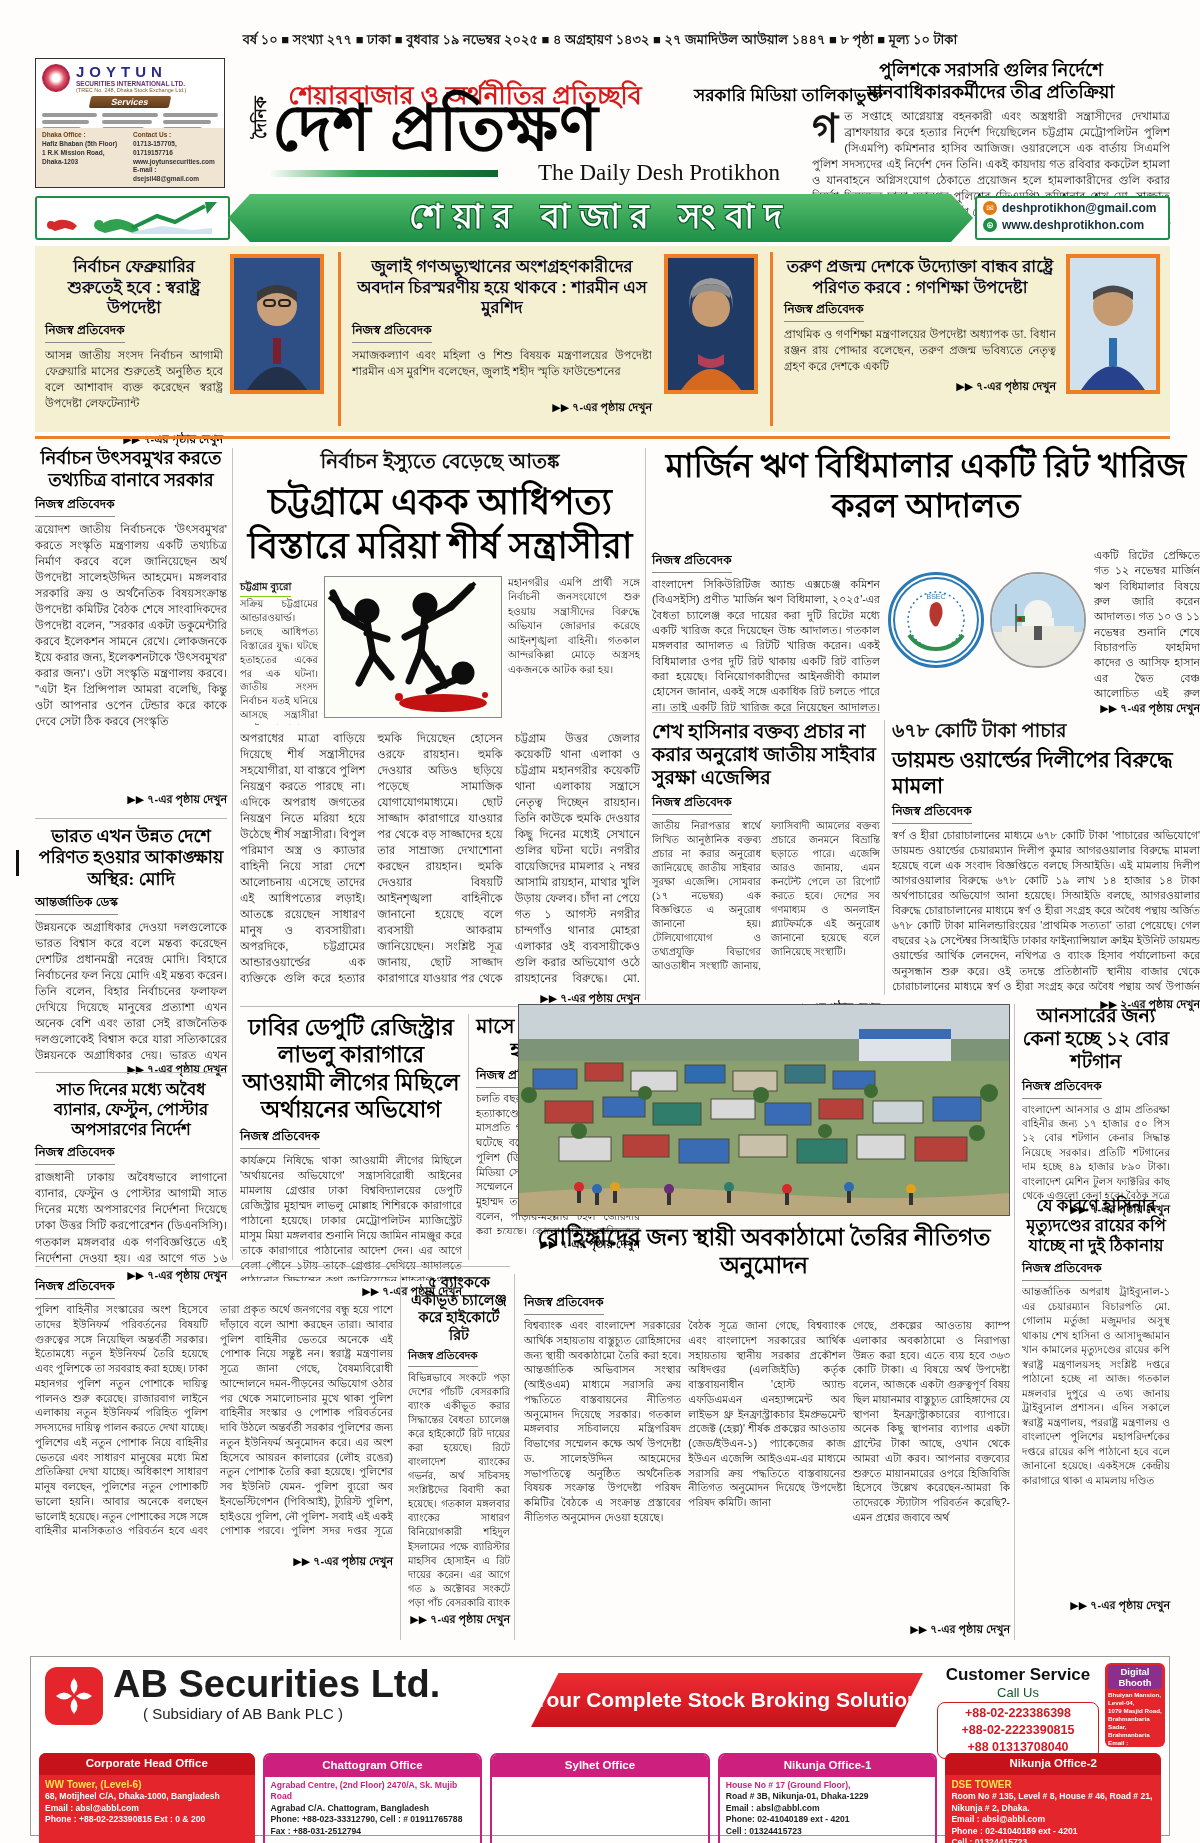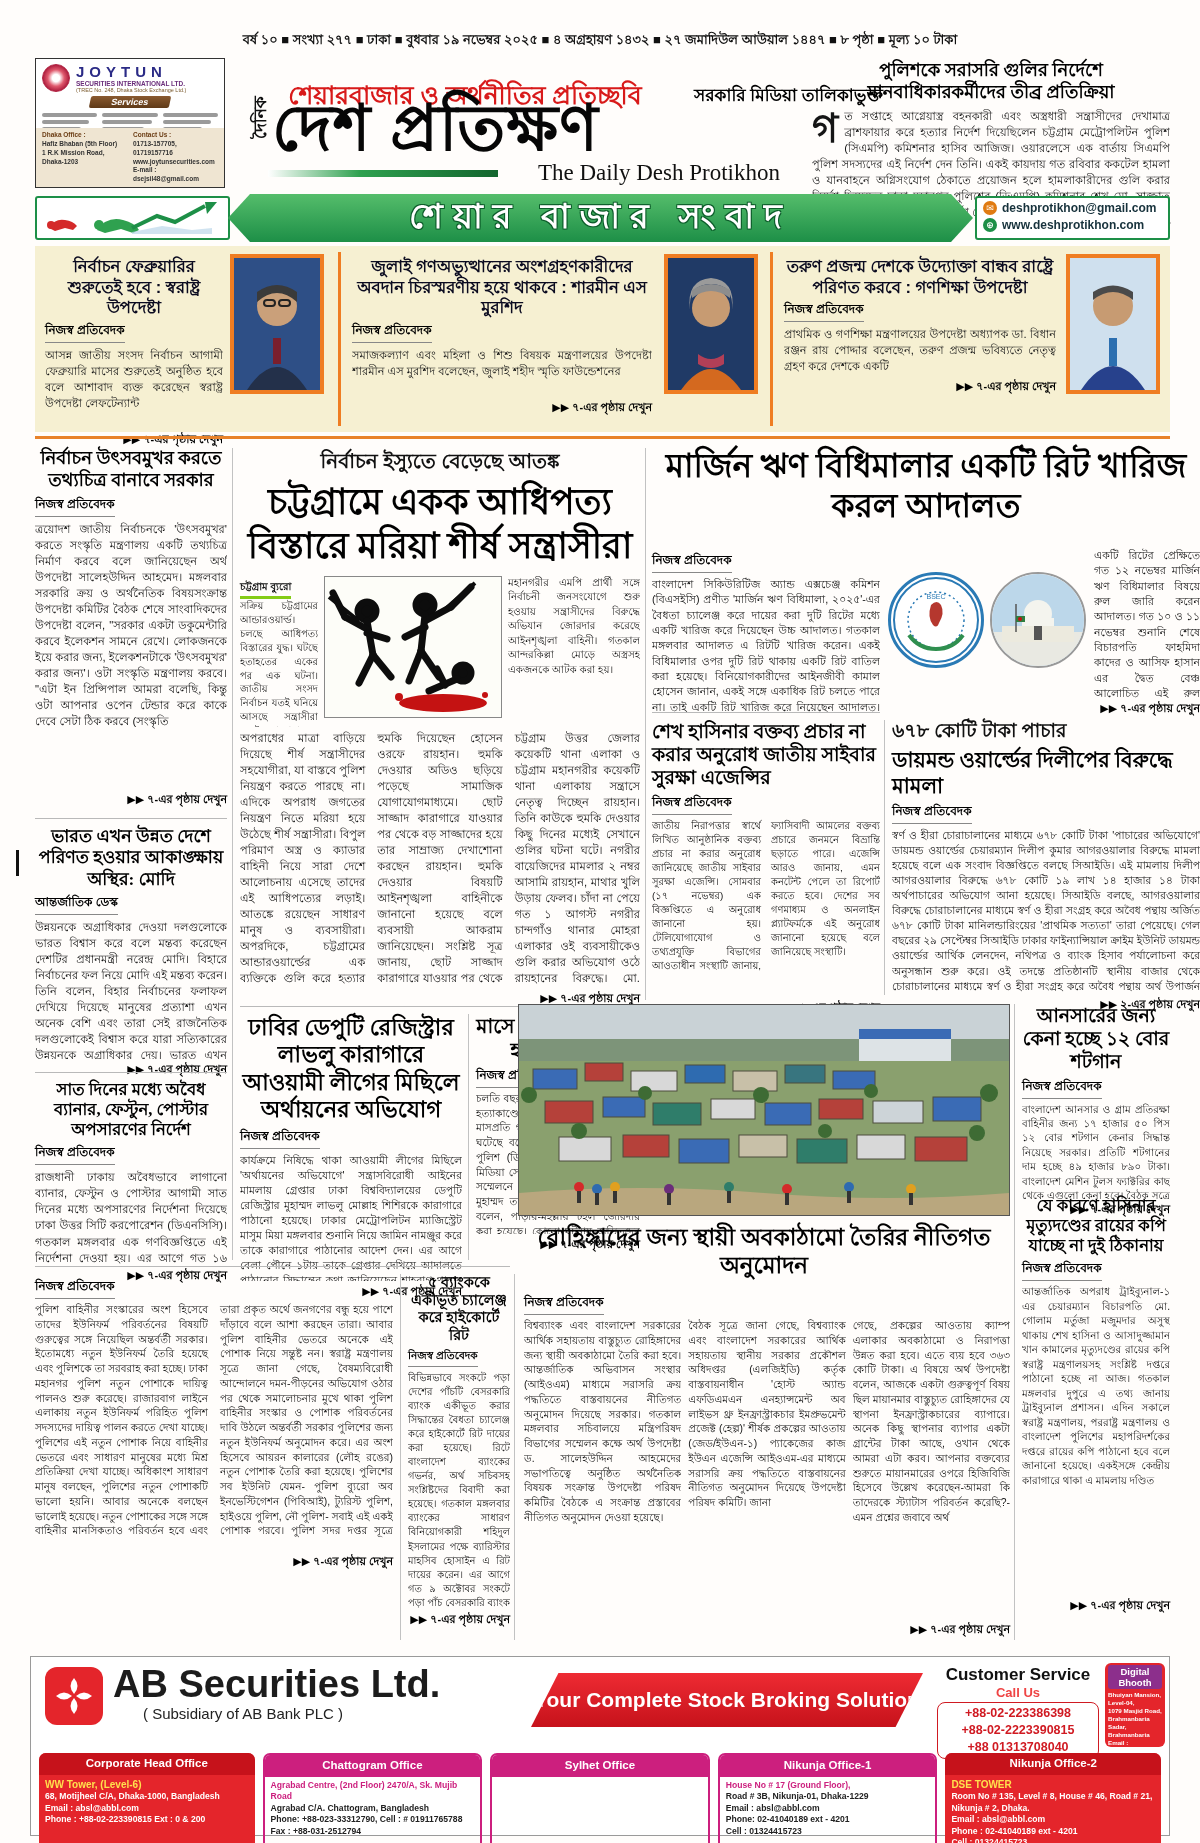--- a/index.html
+++ b/index.html
@@ -206,21 +206,21 @@
   </div>
 
   <div class="abs vline" style="left:232px;top:448px;height:812px;"></div>
 
   <div class="abs ctr" style="left:240px;top:446px;width:400px;">
     <div class="kicker" style="font-size:20px;">নির্বাচন ইস্যুতে বেড়েছে আতঙ্ক</div>
     <div class="hl" style="font-size:36px;margin-top:2px;">চট্টগ্রামে একক আধিপত্য বিস্তারে মরিয়া শীর্ষ সন্ত্রাসীরা</div>
   </div>
 
   <div class="abs" style="left:240px;top:576px;width:78px;height:146px;">
-    <div style="font-size:10px;font-weight:bold;border-bottom:3px solid #84cc16;display:inline-block;">চট্টগ্রাম ব্যুরো</div>
+    <div style="font-size:10px;font-weight:bold;border-bottom:1px solid #84cc16;display:inline-block;">চট্টগ্রাম ব্যুরো</div>
     <div class="bd" style="font-size:9.8px;height:128px;">সক্রিয় চট্টগ্রামের আন্ডারওয়ার্ল্ড। চলছে আধিপত্য বিস্তারের যুদ্ধ। ঘটছে হতাহতের একের পর এক ঘটনা। জাতীয় সংসদ নির্বাচন যতই ঘনিয়ে আসছে সন্ত্রাসীরা ততই বেপরোয়া হয়ে উঠছে।</div>
   </div>
   <div class="abs" style="left:324px;top:576px;width:178px;height:142px;border:1px solid #888;background:#fdfdfb;box-sizing:border-box;">
     <svg width="176" height="140" viewBox="0 0 176 140">
       <rect width="176" height="140" fill="#fdfdf8"></rect>
       <g stroke="#0d0d0d" stroke-width="7" stroke-linecap="round" fill="#0d0d0d">
         <circle cx="42" cy="34" r="9"></circle>
           <line x1="42" y1="44" x2="48" y2="78"></line>
           <line x1="42" y1="52" x2="20" y2="40"></line>
           <line x1="20" y1="40" x2="8" y2="16"></line>
@@ -447,21 +447,21 @@
           </g>
         </svg>
     </div>
     <div style="position:absolute;left:82px;top:8px;">
       <div style="font-size:38px;font-weight:bold;color:#1c1c1c;line-height:1.05;">AB Securities Ltd.</div>
       <div style="font-size:15px;color:#222;margin-left:30px;">( Subsidiary of AB Bank PLC )</div>
     </div>
     <div class="ribbon" style="position:absolute;left:500px;top:16px;width:392px;height:54px;font-size:21px;">Your Complete Stock Broking Solution</div>
     <div style="position:absolute;left:906px;top:8px;width:162px;text-align:center;">
       <div style="font-size:17px;font-weight:bold;color:#111;">Customer Service</div>
-      <div style="font-size:13px;font-weight:bold;color:#ef4444;">Call Us</div>
+      <div style="font-size:13px;font-weight:normal;color:#14532d;">Call Us</div>
       <div style="border:1.5px solid #d01a22;border-radius:8px;margin-top:2px;padding:2px 4px;font-size:12.5px;font-weight:bold;color:#d01a22;line-height:1.35;">
         <div>+88-02-223386398</div>
         <div>+88-02-2223390815</div>
         <div>+88 01313708040</div>
       </div>
     </div>
     <div style="position:absolute;left:1074px;top:6px;width:60px;height:84px;background:#e4252b;border-radius:6px;padding:2px 3px;box-sizing:border-box;">
       <div style="background:#8c2f8c;color:#fff;font-size:9.5px;font-weight:bold;text-align:center;border-radius:3px;padding:1px 0;">Digital Bhooth</div>
       <div style="color:#fff;font-size:6.2px;font-weight:bold;line-height:1.3;margin-top:2px;">
         <div>Bhuiyan Mansion, Level-04,</div>

